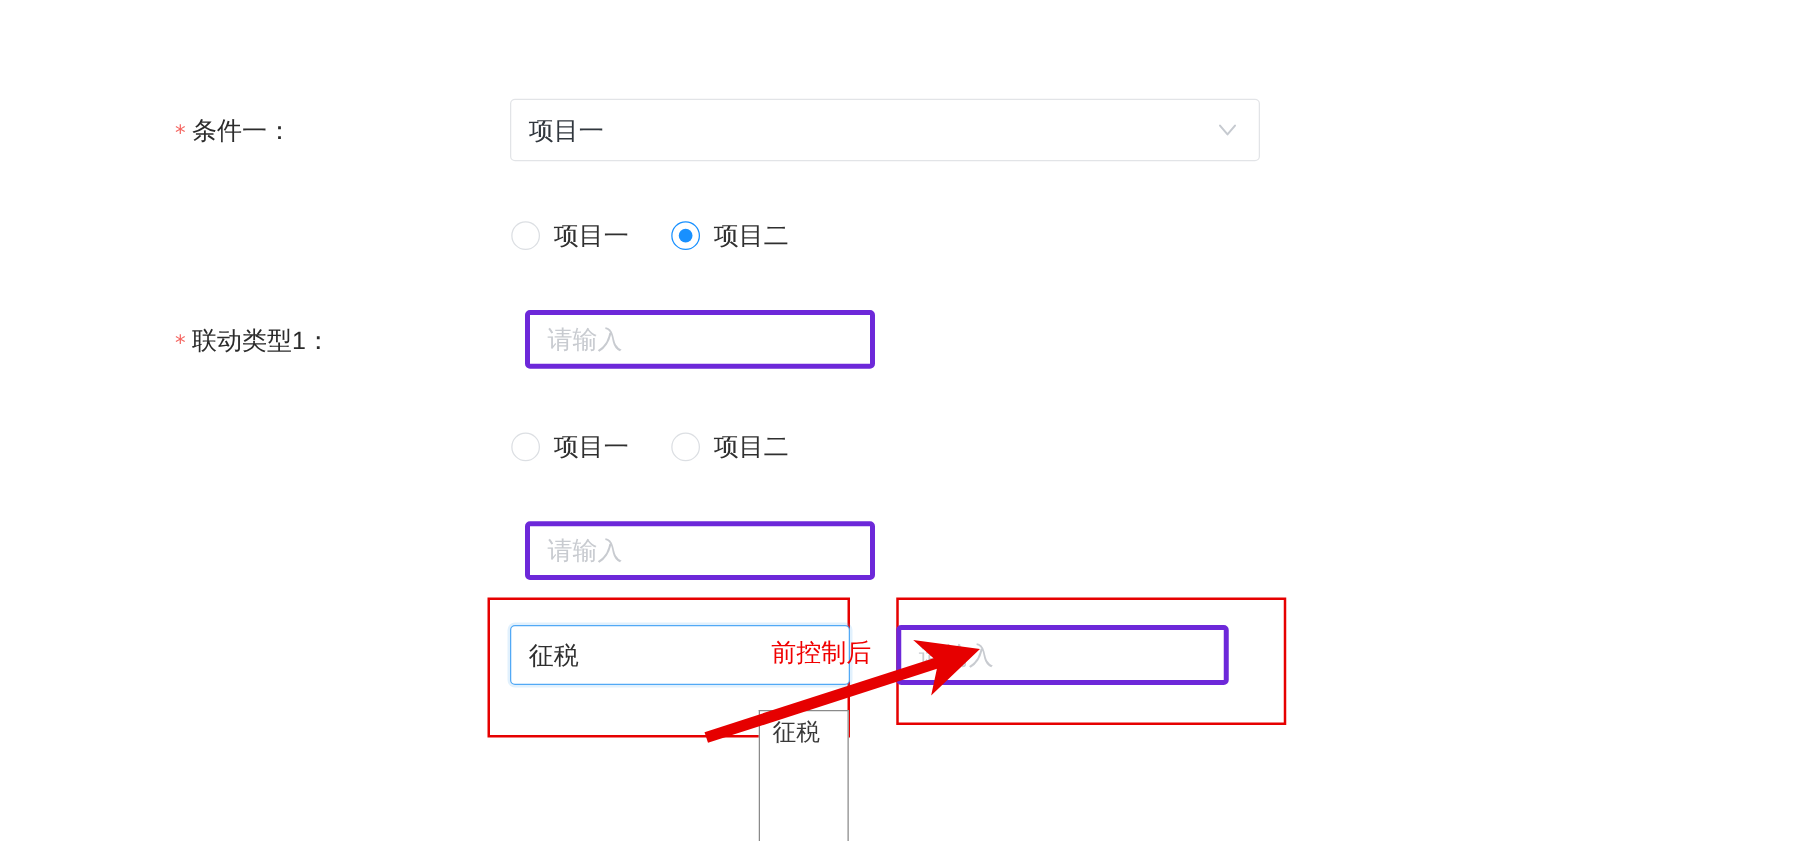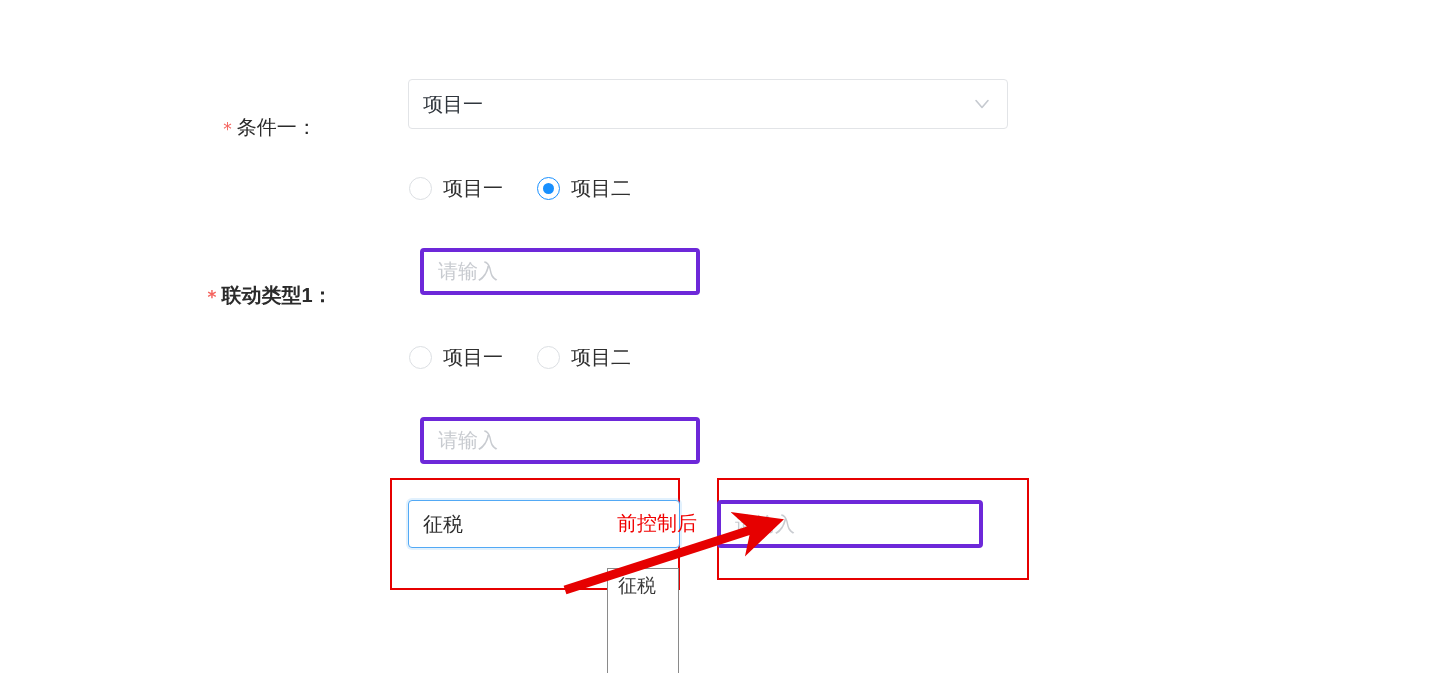--- a/index.html
+++ b/index.html
@@ -8,26 +8,25 @@
     background:#ffffff;
     font-family:"Liberation Sans","DejaVu Sans",sans-serif;
     overflow:hidden;
     position:relative;
   }
   #stage{position:absolute;left:0;top:0;width:1451px;height:673px;}
   .label-box{
     position:absolute;
     width:260px;
     left:140px;
-    text-align:center;
+    text-align:left;
     white-space:nowrap;
     font-size:20px;
     color:#2b2b2b;
     line-height:1;
-    margin-top:22px;
   }
   .req{
     color:#f5645f;
     font-size:17px;
     vertical-align:-1px;
     margin-right:5px;
     font-family:"DejaVu Sans",sans-serif;
   }
   .colon{letter-spacing:0;}
 
@@ -141,21 +140,21 @@
     <label class="radio">
       <span class="dot"></span>
       <span class="rlabel">项目一</span>
     </label>
     <label class="radio">
       <span class="dot on"></span>
       <span class="rlabel">项目二</span>
     </label>
   </div>
 
-  <div class="label-box" style="top:263px;font-weight:bold;">
+  <div class="label-box" style="top:263px;">
     <span class="req">*</span><span>联动类型1</span><span class="colon">：</span>
   </div>
   <div class="input" style="left:420px;top:248px;width:280px;height:47px;">
     <span class="ph">请输入</span>
   </div>
 
   <div class="radiogroup" style="left:409px;top:344px;">
     <label class="radio">
       <span class="dot"></span>
       <span class="rlabel">项目一</span>

